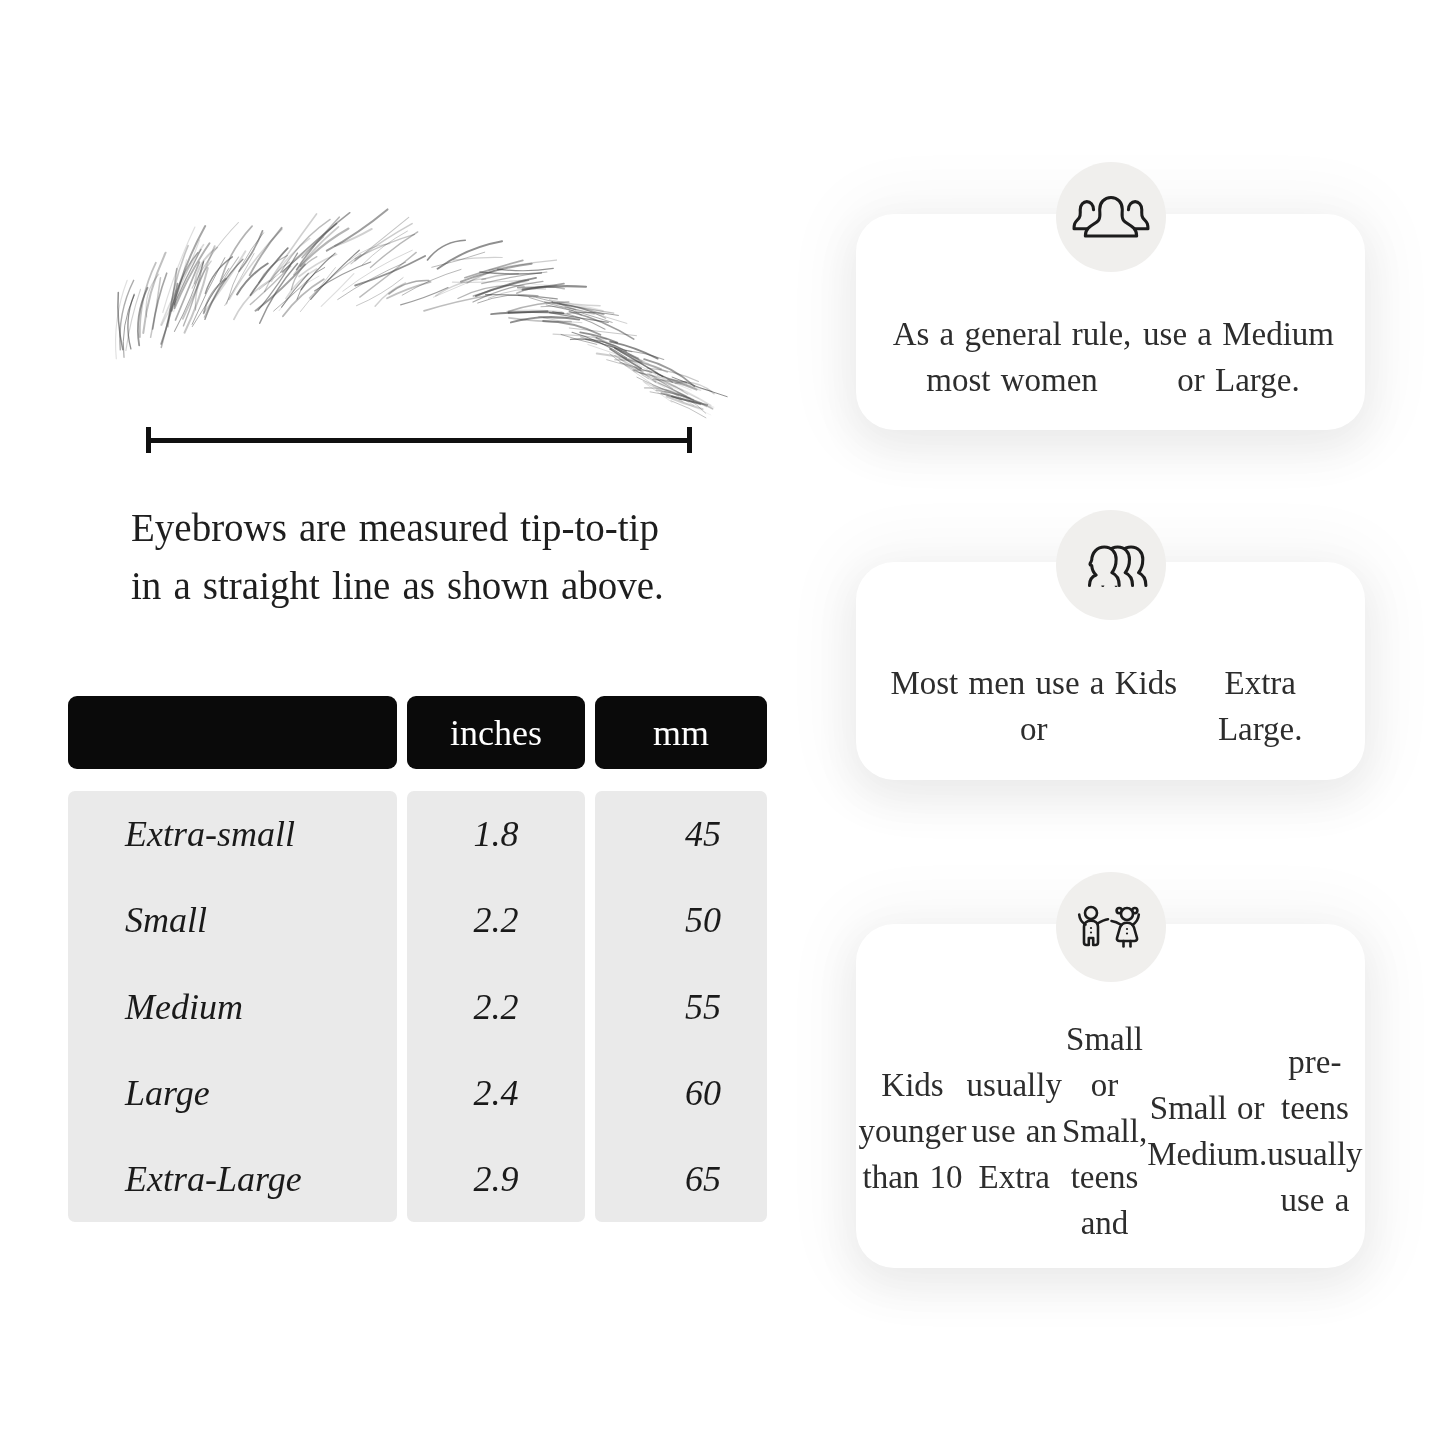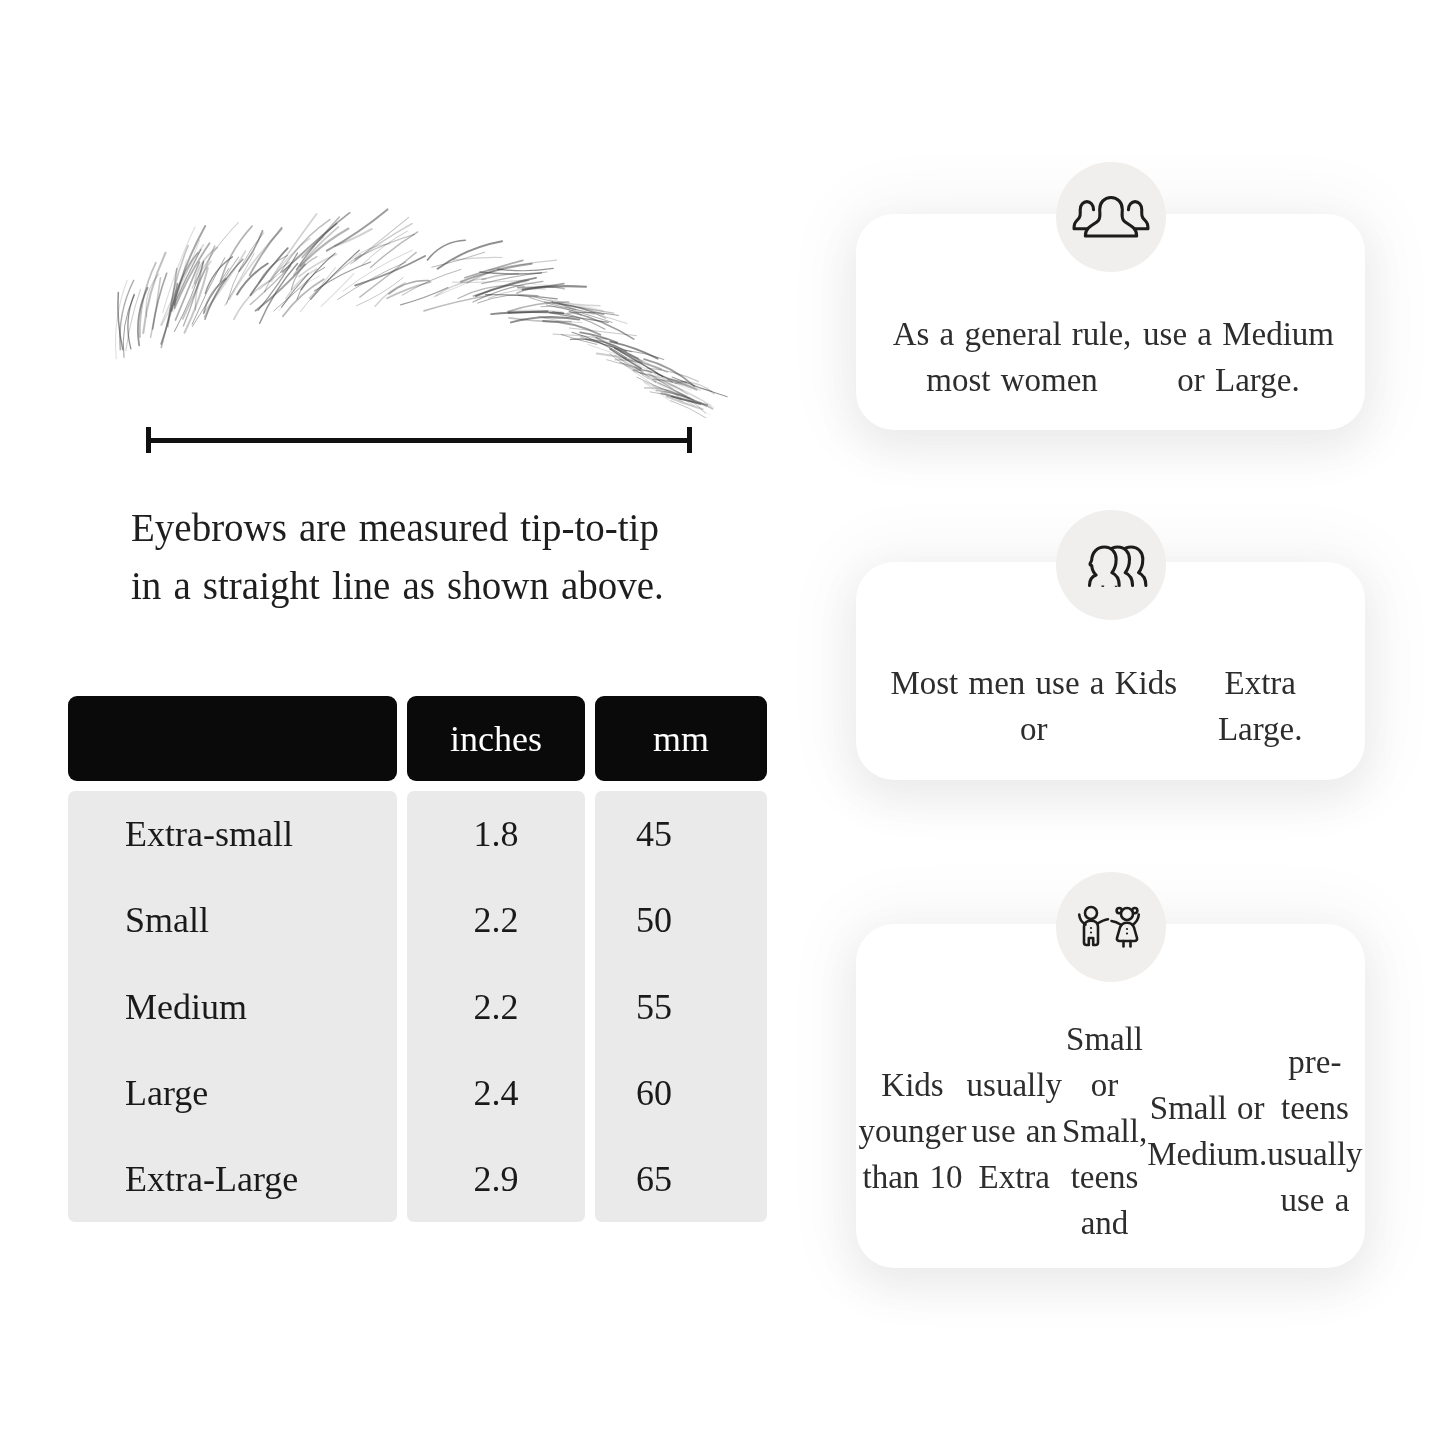--- a/index.html
+++ b/index.html
@@ -8,34 +8,34 @@
   
   .brow-wrap{position:absolute;left:112px;top:236px;width:590px;height:178px;}
   .brow-wrap svg{overflow:visible;}
   .ruler-line{position:absolute;left:146px;top:438px;width:546px;height:5px;background:#101010;}
   .ruler-tick{position:absolute;top:427px;width:5px;height:26px;background:#101010;}
   .tick-left{left:146px;}
   .tick-right{left:687px;}
   .caption{position:absolute;left:131px;top:499px;width:620px;font-size:39px;line-height:58px;
            color:#1e1e1e;word-spacing:0.06em;}
   
-  .th{position:absolute;top:696px;height:85px;background:#0a0a0a;border-radius:9px;
+  .th{position:absolute;top:696px;height:73px;background:#0a0a0a;border-radius:9px;
       display:flex;align-items:center;justify-content:center;color:#ffffff;font-size:36px;}
   .th-size{left:68px;width:329px;}
   .th-in{left:407px;width:178px;}
   .th-mm{left:595px;width:172px;text-align:right;}
   .tb{position:absolute;top:791px;height:431px;background:#eaeaea;border-radius:7px;}
   .tb-size{left:68px;width:329px;}
   .tb-in{left:407px;width:178px;}
   .tb-mm{left:595px;width:172px;}
-  .rows{position:absolute;left:68px;top:791px;width:699px;height:431px;display:flex;flex-direction:column;}
+  .rows{position:absolute;left:68px;top:791px;width:699px;height:431px;display:flex;flex-direction:column;font-style:italic;}
   .row{flex:1;position:relative;font-size:36px;color:#1a1a1a;}
   .row .c-label{position:absolute;left:57px;top:50%;transform:translateY(-50%);}
   .row .c-in{position:absolute;left:339px;width:178px;text-align:center;top:50%;transform:translateY(-50%);}
-  .row .c-mm{position:absolute;left:500px;width:172px;text-align:center;top:50%;transform:translateY(-50%);}
+  .row .c-mm{position:absolute;left:549px;width:172px;text-align:center;top:50%;transform:translateY(-50%);}
   
   .card{position:absolute;left:856px;width:509px;background:#ffffff;border-radius:38px;
         box-shadow:0 16px 42px 6px rgba(0,0,0,0.055),0 0 65px 20px rgba(0,0,0,0.034);}
   .card-1{top:214px;height:216px;}
   .card-2{top:562px;height:218px;}
   .card-3{top:924px;height:344px;}
   .icon-circle{position:absolute;left:50%;transform:translateX(-50%);top:-52px;width:110px;height:110px;
         border-radius:50%;background:#f0efed;display:flex;align-items:center;justify-content:center;}
   .card-text{display:flex;flex-direction:row;justify-content:center;align-items:center;text-align:center;
         height:100%;box-sizing:border-box;padding:74px 28px 4px;font-size:33px;line-height:46px;

